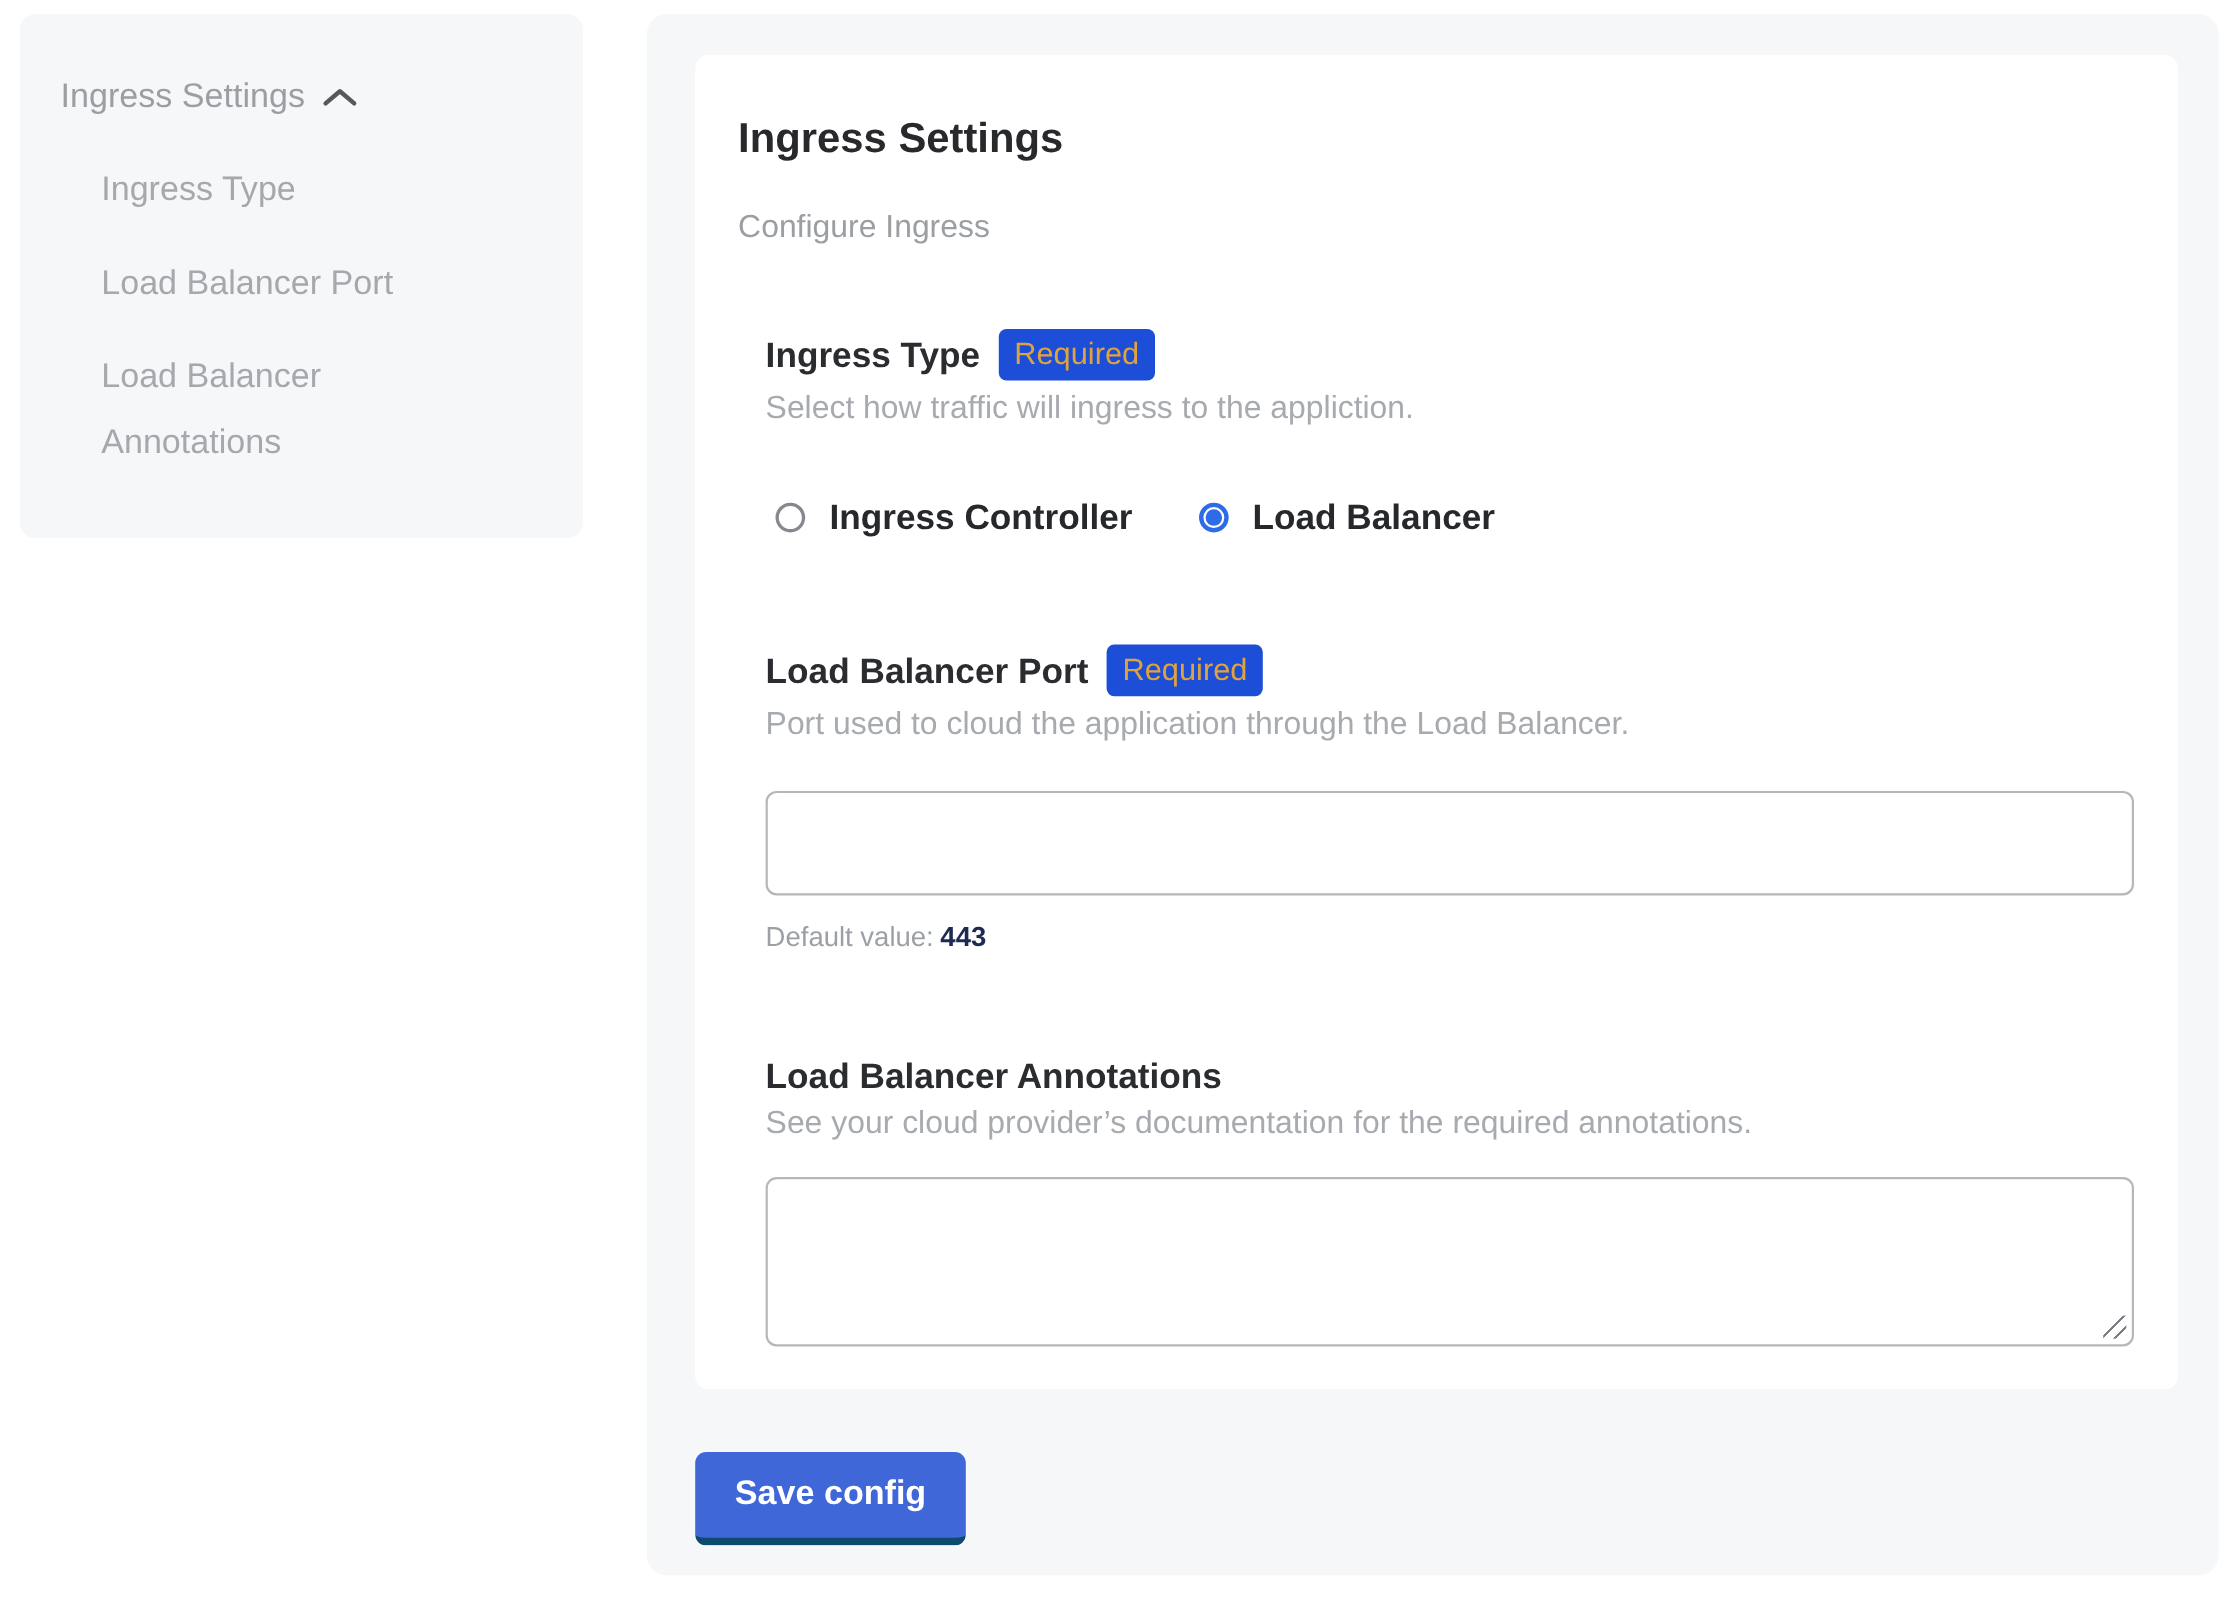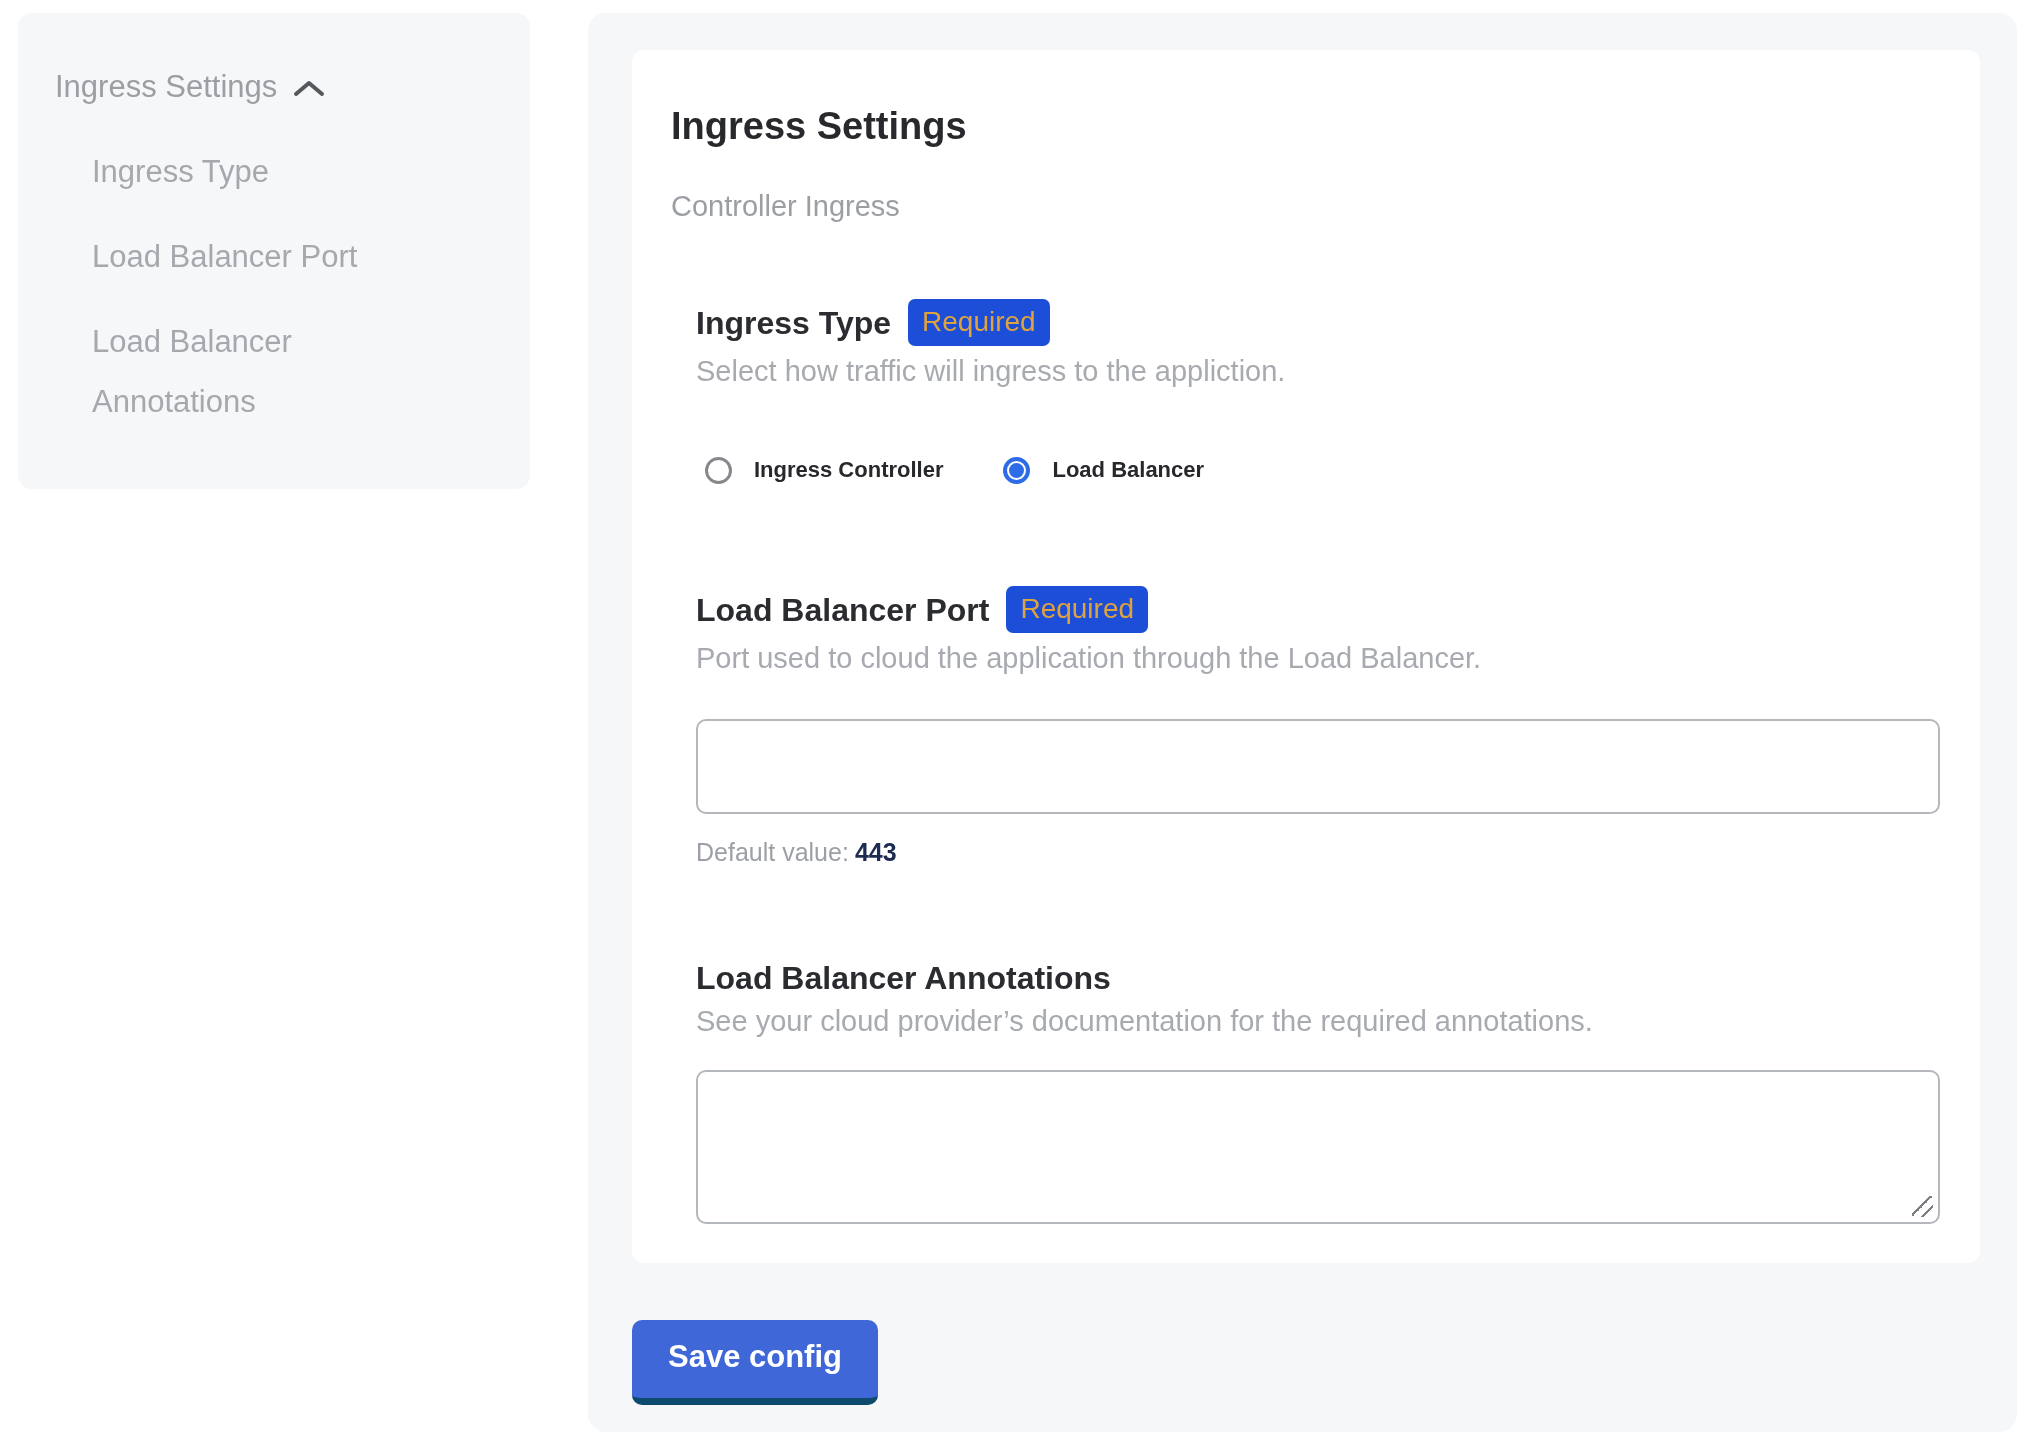--- a/index.html
+++ b/index.html
@@ -36,21 +36,21 @@
 
   .field-ingress-type .field-head { margin-top:76px; }
   .radio-row { margin-top:64px; margin-left:9px; display:flex; align-items:center; }
   .radio-option { display:flex; align-items:center; cursor:pointer; }
   .radio-option.second { margin-left:60px; }
   .radio { width:27px; height:27px; border-radius:50%; border:3px solid #85888c;
     background:#ffffff; flex:0 0 auto; }
   .radio.selected { border:4px solid #2e6be6; position:relative; }
   .radio.selected::after { content:""; position:absolute; left:50%; top:50%;
     width:15px; height:15px; margin:-7.5px 0 0 -7.5px; border-radius:50%; background:#2e6be6; }
-  .radio-label { margin-left:22px; font-size:22px; line-height:36px; font-weight:600; color:#26282b; }
+  .radio-label { margin-left:22px; font-size:32px; line-height:36px; font-weight:600; color:#26282b; }
 
   .field-port .field-head { margin-top:98px; }
   .text-input { display:block; margin-top:44px; width:1244px; height:95px;
     border:2px solid #b4b7bc; border-radius:10px; background:#ffffff;
     font-size:30px; padding:0 20px; color:#26282b; outline:none; }
   .default-line { margin-top:21px; font-size:25px; line-height:34px; color:#9ca0a6; }
   .default-line b { color:#1d2b52; font-weight:700; margin-left:6px; }
 
   .field-annotations .field-head { margin-top:91px; }
   .textarea-wrap { position:relative; margin-top:32px; width:1244px; height:154px; }
@@ -84,21 +84,21 @@
       <li>Ingress Type</li>
       <li>Load Balancer Port</li>
       <li>Load Balancer Annotations</li>
     </ul>
   </aside>
 
   <main class="panel">
     <section class="card">
 
       <h1>Ingress Settings</h1>
-      <p class="subtitle">Controller Ingress</p>
+      <p class="subtitle">Configure Ingress</p>
 
       <div class="field field-ingress-type">
         <div class="field-head">
           <h2>Ingress Type</h2>
           <span class="badge">Required</span>
         </div>
         <p class="desc">Select how traffic will ingress to the appliction.</p>
         <div class="radio-row">
           <label class="radio-option">
             <span class="radio"></span>

